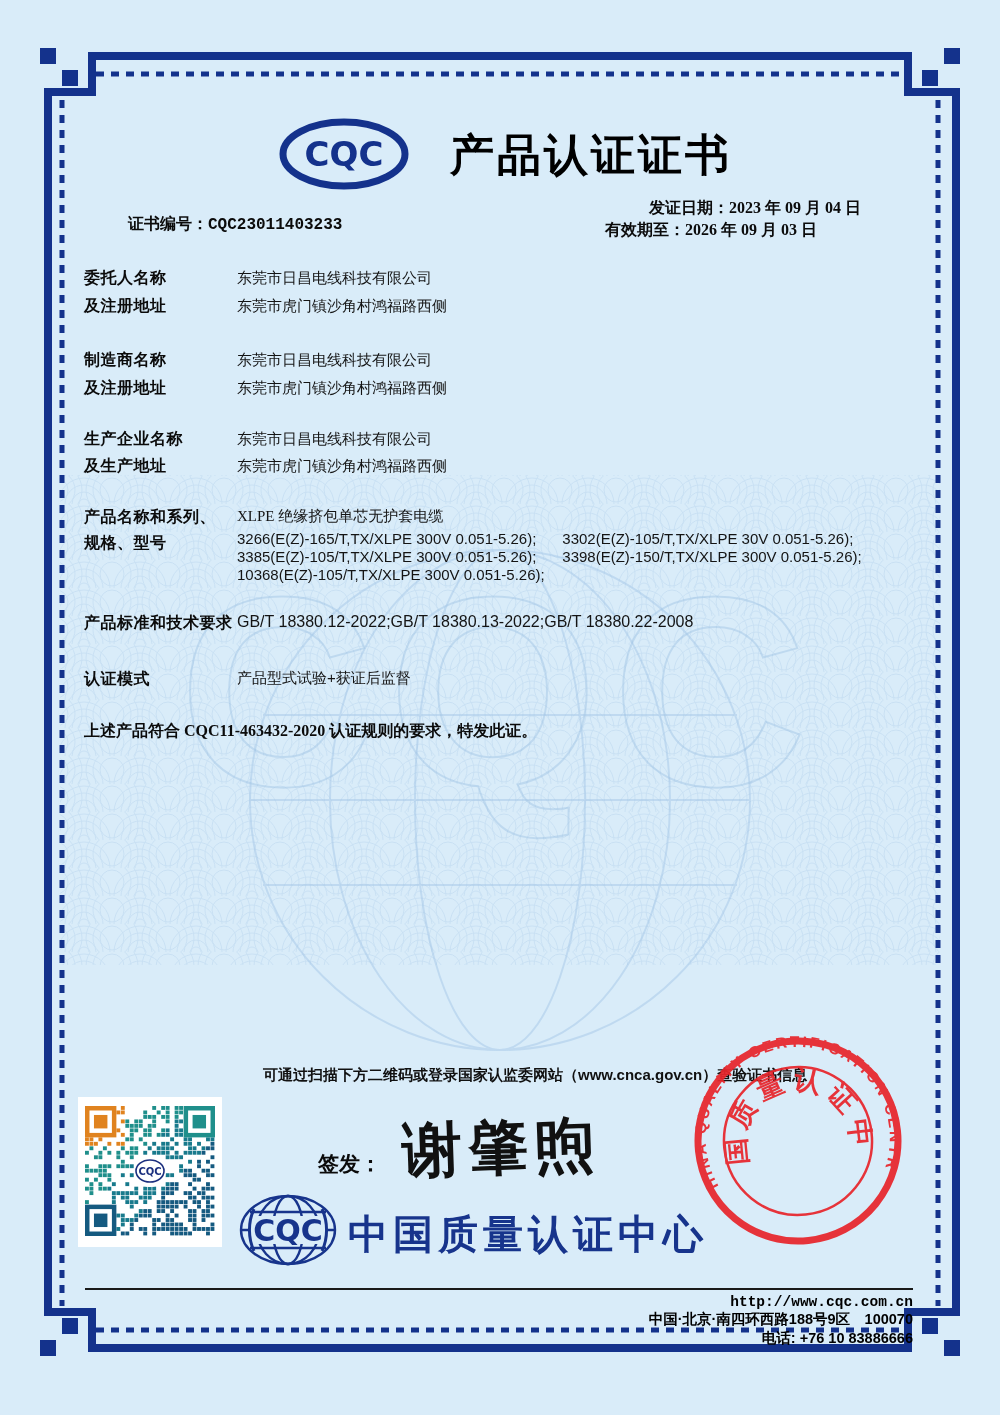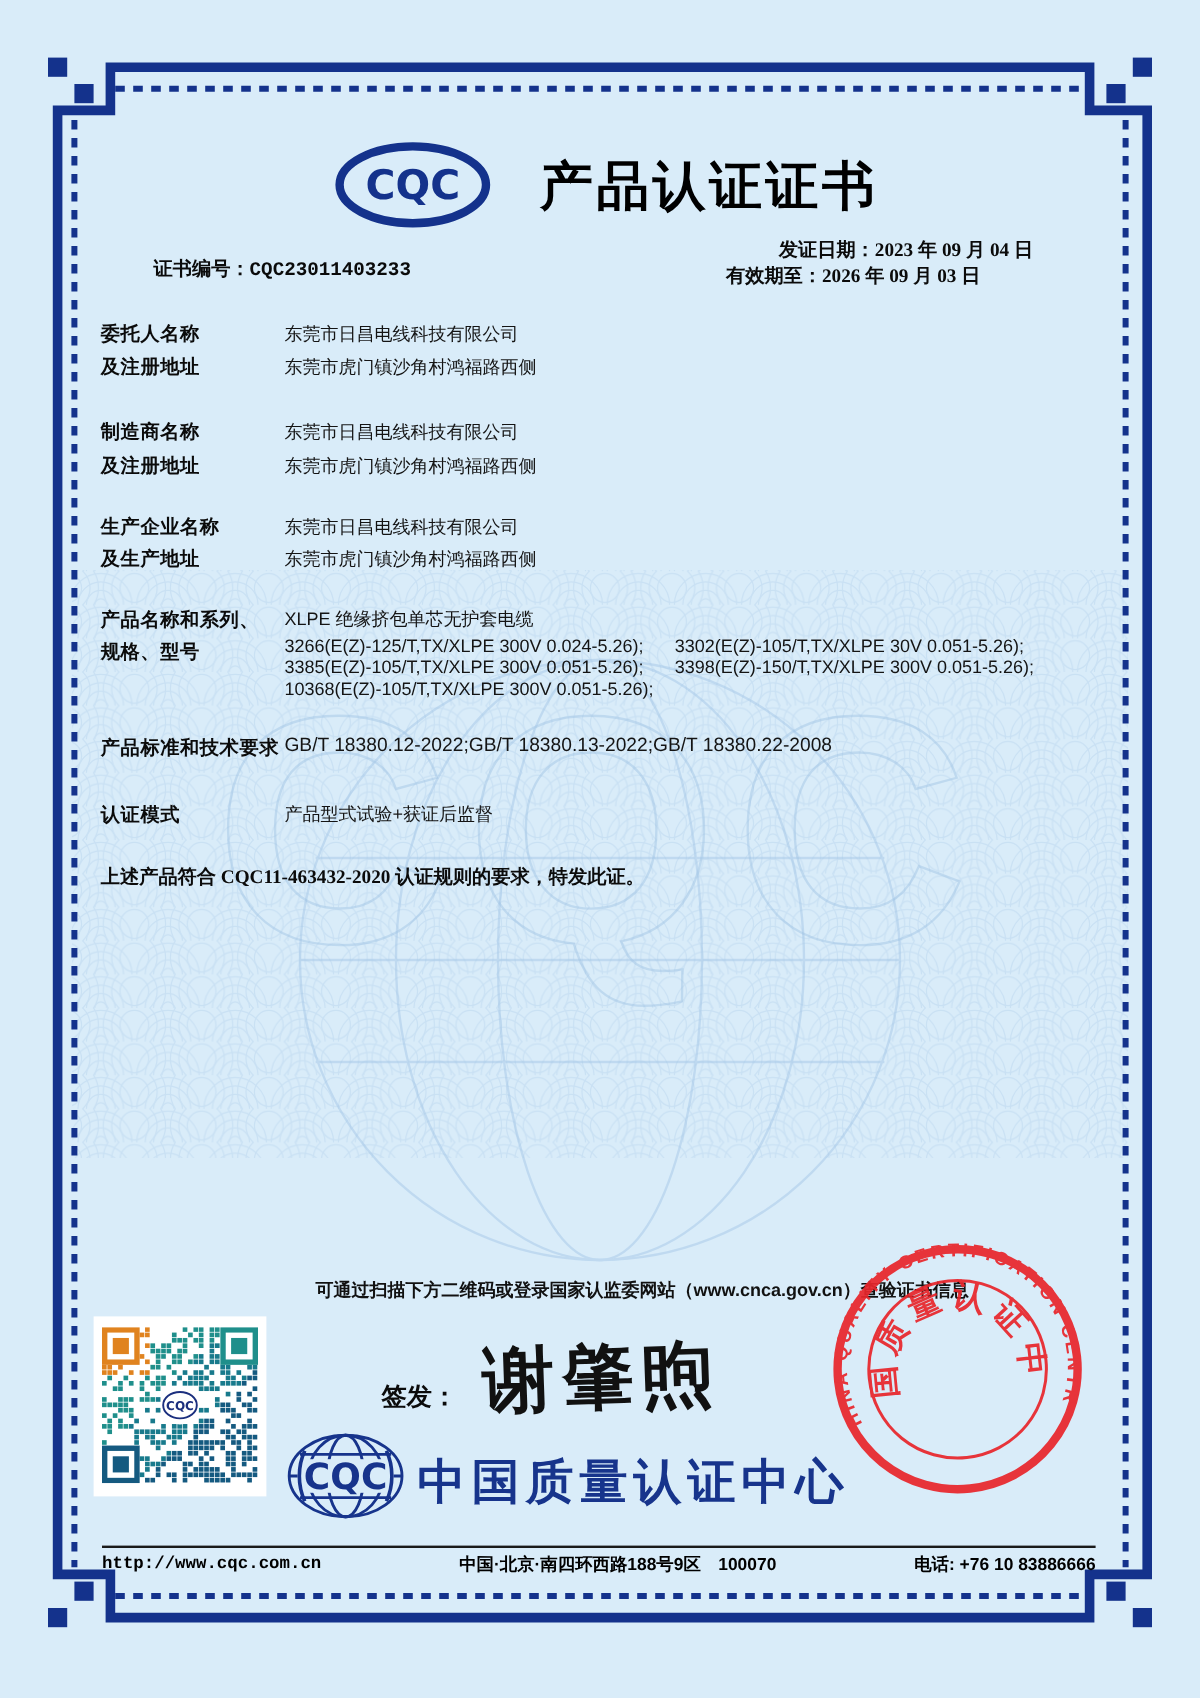--- a/index.html
+++ b/index.html
@@ -7,22 +7,22 @@
   .page{position:relative;width:1000px;height:1415px;background:#d9ecf9;overflow:hidden;}
   .abs{position:absolute;}
   .lbl{font-weight:bold;font-size:16px;color:#0b0b0b;letter-spacing:0.5px;white-space:nowrap;text-align:center;}
   .val{font-size:15px;color:#141414;white-space:nowrap;}
   .kai{font-family:"Liberation Serif",serif;font-weight:600;color:#0b0b0b;white-space:nowrap;}
   .title{font-size:44px;font-weight:700;color:#000;letter-spacing:3px;white-space:nowrap;}
   .gap{padding-left:26px;}
   .orgname{font-size:40px;font-weight:600;color:#17348c;letter-spacing:5px;white-space:nowrap;}
   .sig{font-family:"Liberation Serif",serif;font-size:60px;font-weight:700;color:#111;
        transform:rotate(-2deg);letter-spacing:6px;white-space:nowrap;}
-  .footer-row{display:flex;justify-content:space-between;align-items:center;
-              font-size:14.5px;font-weight:bold;color:#000;}
+  .footer-row{display:flex;justify-content:space-between;align-items:flex-end;
+              font-size:14.5px;font-weight:bold;color:#000;flex-direction:column;}
   .mono{font-family:"Liberation Mono",monospace;}
   svg{display:block;}
 </style>
 </head>
 <body>
 
 <div class="page">
 
   <svg class="abs" style="left:0;top:0;" width="1000" height="1415" viewBox="0 0 1000 1415">
     <defs>
@@ -99,23 +99,23 @@
   <div class="abs lbl" style="left:84px;top:378px;">及注册地址</div>
   <div class="abs val" style="left:237px;top:379px;">东莞市虎门镇沙角村鸿福路西侧</div>
 
   <div class="abs lbl" style="left:84px;top:429px;">生产企业名称</div>
   <div class="abs val" style="left:237px;top:430px;">东莞市日昌电线科技有限公司</div>
   <div class="abs lbl" style="left:84px;top:456px;">及生产地址</div>
   <div class="abs val" style="left:237px;top:457px;">东莞市虎门镇沙角村鸿福路西侧</div>
 
   <div class="abs lbl" style="left:84px;top:507px;">产品名称和系列、</div>
   <div class="abs lbl" style="left:84px;top:533px;">规格、型号</div>
-  <div class="abs val" style="left:237px;top:507px;">XLPE 绝缘挤包单芯无护套电缆</div>
+  <div class="abs val" style="left:237px;top:507px;font-family:Liberation Serif, serif;">XLPE 绝缘挤包单芯无护套电缆</div>
   <div class="abs val" style="left:237px;top:530px;">
-    <span>3266(E(Z)-125/T,TX/XLPE 300V 0.024-5.26);</span><span class="gap">3302(E(Z)-105/T,TX/XLPE 30V 0.051-5.26);</span>
+    <span>3266(E(Z)-165/T,TX/XLPE 300V 0.051-5.26);</span><span class="gap">3302(E(Z)-105/T,TX/XLPE 30V 0.051-5.26);</span>
   </div>
   <div class="abs val" style="left:237px;top:548px;">
     <span>3385(E(Z)-105/T,TX/XLPE 300V 0.051-5.26);</span><span class="gap">3398(E(Z)-150/T,TX/XLPE 300V 0.051-5.26);</span>
   </div>
   <div class="abs val" style="left:237px;top:566px;">
     <span>10368(E(Z)-105/T,TX/XLPE 300V 0.051-5.26);</span>
   </div>
 
   <div class="abs lbl" style="left:84px;top:613px;">产品标准和技术要求</div>
   <div class="abs val" style="left:237px;top:613px;font-size:16px;">GB/T 18380.12-2022;GB/T 18380.13-2022;GB/T 18380.22-2008</div>

